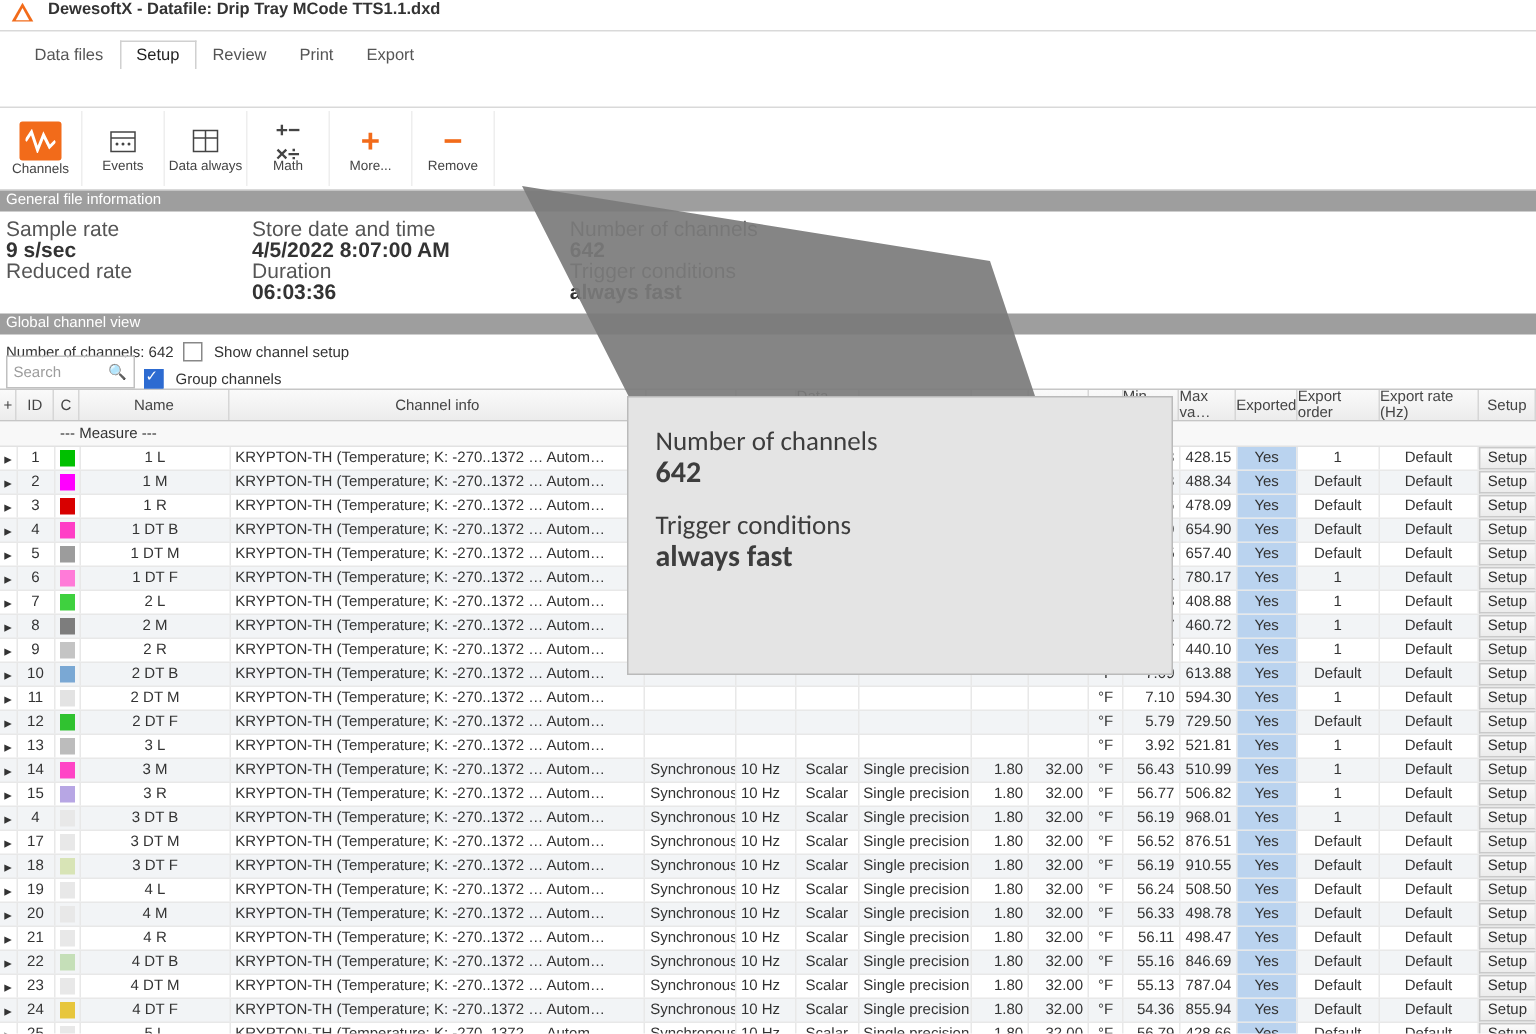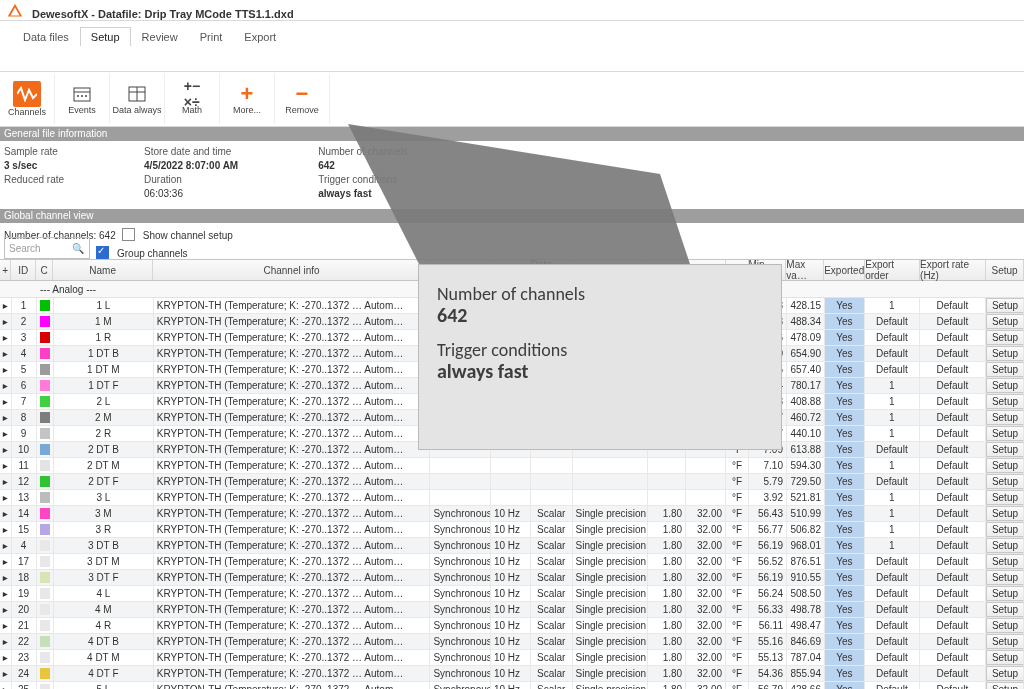--- a/index.html
+++ b/index.html
@@ -1,31 +1,31 @@
 <!DOCTYPE html>
 <html><head>
 <meta charset="utf-8">
 <style>
   html,body{margin:0;padding:0;font-family:"Segoe UI",Tahoma,Arial,sans-serif;font-size:11px;color:#333;background:#fff;width:1024px;height:689px;overflow:hidden}
-  .titlebar{height:20px;display:flex;align-items:flex-end;border-bottom:1px solid #d9d9d9;padding-left:6px}
+  .titlebar{height:20px;display:flex;align-items:flex-start;border-bottom:1px solid #d9d9d9;padding-left:6px}
   .logo{width:18px;height:18px;margin-right:8px}
   .topribbon{height:50px;display:flex;align-items:flex-end;border-bottom:1px solid #d9d9d9}
   .ribbtn{width:40px;height:48px;display:flex;flex-direction:column;align-items:center;justify-content:center;font-size:9px;color:#555}
   .ribbtn .ic{width:22px;height:22px;display:flex;align-items:center;justify-content:center;margin-bottom:2px}
   .orange{background:#f26b1a;color:#fff}
   .tabs{display:flex;align-items:flex-start;height:22px;margin-left:12px}
   .tab{padding:3px 10px;color:#555;border:1px solid transparent;border-bottom:none}
   .tab.sel{background:#fff;border-color:#d0d0d0;color:#222}
   .toolbar2{height:54px;display:flex;align-items:center;border-bottom:1px solid #d9d9d9}
   .t2btn{width:54px;height:50px;display:flex;flex-direction:column;align-items:center;justify-content:center;font-size:9px;color:#444;border-right:1px solid #eee}
   .t2btn .bi{width:24px;height:22px;display:flex;align-items:center;justify-content:center}
   .orbg{background:#f26b1a;color:#fff;border-radius:2px;padding:2px}
   .section-hdr{background:#9e9e9e;color:#fff;height:14px;line-height:14px;padding-left:4px;font-size:10px}
   .info-panel{display:flex;padding:4px 4px 8px 4px}
-  .info-col{margin-right:80px;font-size:10px;line-height:14px}
+  .info-col{margin-right:80px;font-size:14px;line-height:14px}
   .info-col .lbl{color:#555}
   .cv-bar{display:flex;align-items:flex-end;height:18px;font-size:10px;color:#333;padding:0 4px;gap:6px}
   .search{display:flex;align-items:center;height:20px;border:1px solid #c0c0c0;width:76px;font-size:10px;padding:0 4px}
   .chk{width:11px;height:11px;border:1px solid #888;display:inline-block;vertical-align:middle;margin-right:2px}
   .chk.on{background:#2d6bd1;border-color:#2d6bd1;position:relative}
   .chk.on:after{content:"✓";color:#fff;position:absolute;top:-2px;left:0;font-size:10px}
   .grid-hdr{display:flex;height:20px;background:linear-gradient(#fafafa,#ececec);border-top:1px solid #c6c6c6;border-bottom:1px solid #c6c6c6;font-size:10px;color:#444}
   .grid-hdr>div{border-right:1px solid #d6d6d6;display:flex;align-items:center;justify-content:center;box-sizing:border-box}
   .col-add{width:12px}.col-id{width:26px}.col-c{width:18px}.col-name{width:106px}.col-ci{width:294px} 
   .col-sync{width:64px}.col-rate{width:42px}.col-ds{width:44px}.col-dt{width:80px}
@@ -115,28 +115,28 @@
   <div class="t2btn">
     <span class="bi" style="color:#f26b1a;font-size:22px;font-weight:bold">−</span>
     <span>Remove</span>
   </div>
 </div>
 
 <div class="section-hdr">General file information</div>
 <div class="info-panel" id="info">
     <div class="info-col">
       <div class="lbl">Sample rate</div>
-      <div style="font-weight: bold;">3 s/sec</div>
+      <div style="font-weight: bold;">9 s/sec</div>
       <div class="lbl">Reduced rate</div>
     </div>
     <div class="info-col">
       <div class="lbl">Store date and time</div>
       <div style="font-weight: bold;">4/5/2022 8:07:00 AM</div>
       <div class="lbl">Duration</div>
-      <div style="font-weight: normal;">06:03:36</div>
+      <div style="font-weight: bold;">06:03:36</div>
     </div>
     <div class="info-col">
       <div class="lbl">Number of channels</div>
       <div style="font-weight: bold;">642</div>
       <div class="lbl">Trigger conditions</div>
       <div style="font-weight: bold;">always fast</div>
     </div>
   </div>
 
 <div class="section-hdr">Global channel view</div>
@@ -170,21 +170,21 @@
   <div class="col-unit">Unit</div>
   <div class="col-min">Min value</div>
   <div class="col-max">Max va…</div>
   <div class="col-exp">Exported</div>
   <div class="col-eo">Export order</div>
   <div class="col-er">Export rate (Hz)</div>
   <div class="col-setup">Setup</div>
 </div>
 
 <div class="body">
-  <div class="grp">--- Analog ---</div>
+  <div class="grp">--- Measure ---</div>
   <div id="rows">
       <div class="row">
         <div class="col-add cell-center">▸</div>
         <div class="col-id cell-center">1</div>
         <div class="col-c">
           <span class="colorbox" style="background: rgb(0, 192, 0);"></span>
         </div>
         <div class="col-name cell-center">1 L</div>
         <div class="col-ci">KRYPTON-TH (Temperature; K: -270..1372 … Autom…</div>
         <div class="col-sync"></div>

